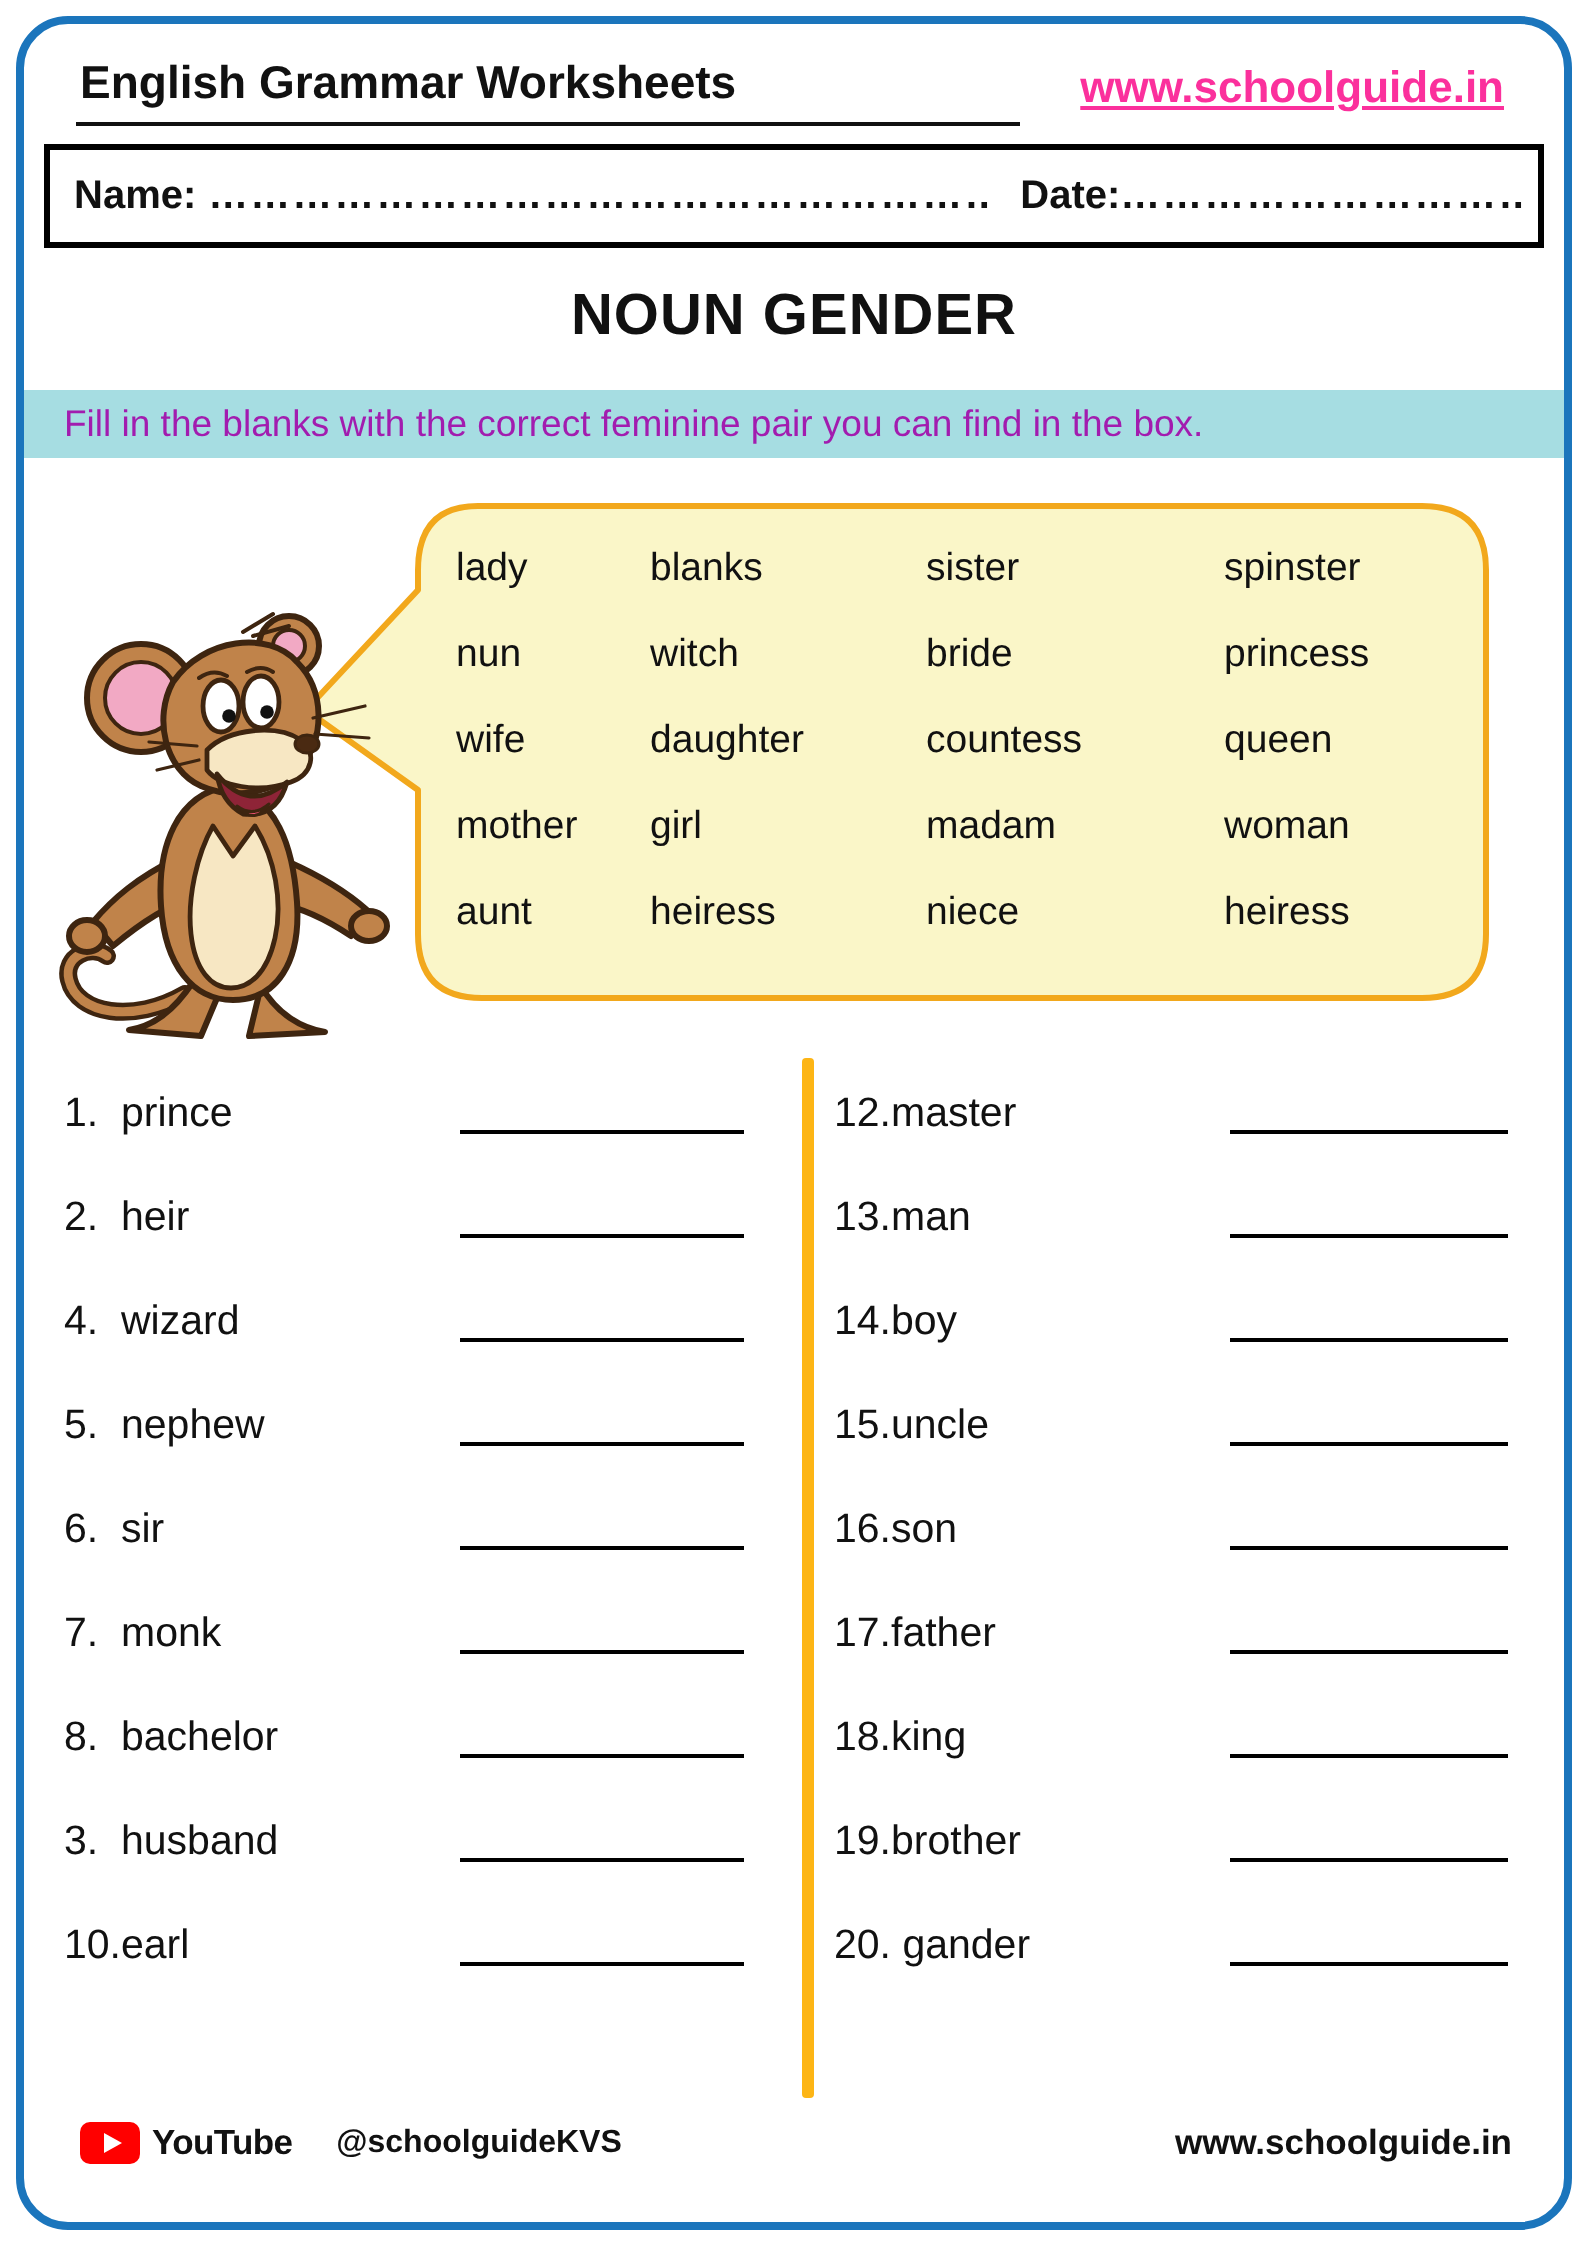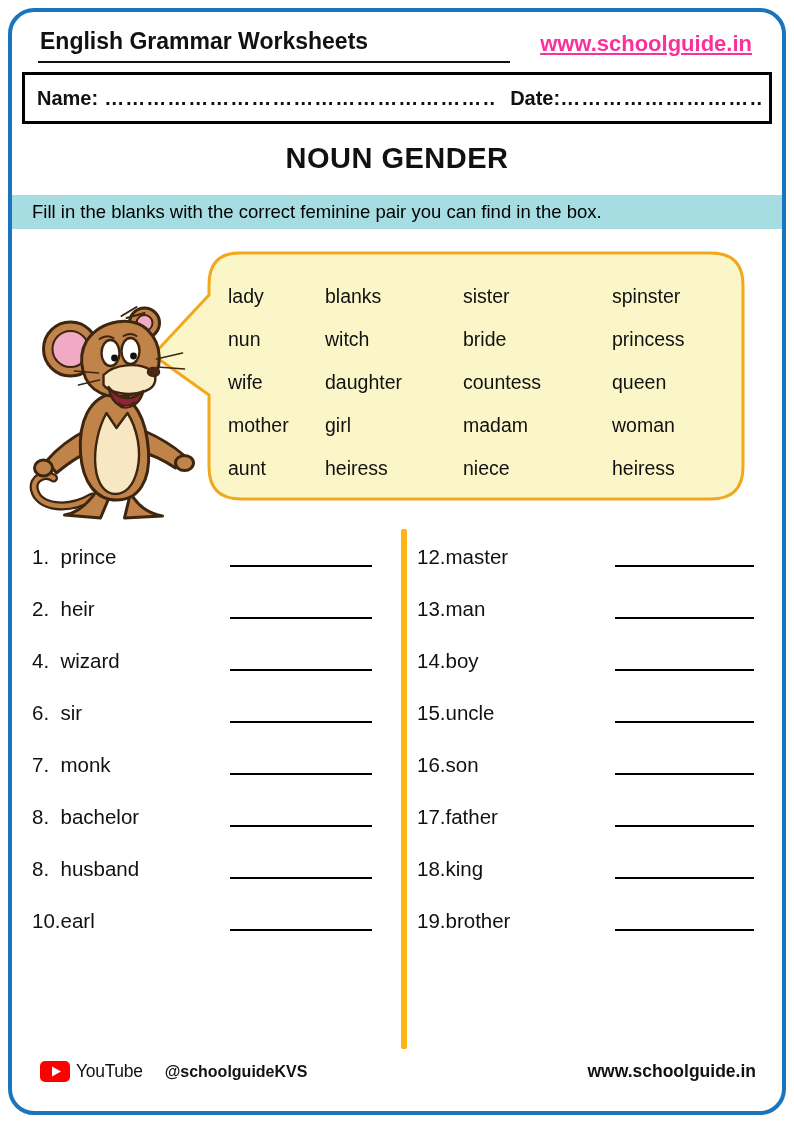--- a/index.html
+++ b/index.html
@@ -22,46 +22,46 @@
             font-size:20px;font-weight:600;}
   .dots{font-weight:700;overflow:hidden;white-space:nowrap;letter-spacing:1px;}
   .dots-name{width:392px;flex:0 0 392px;margin-left:6px;}
   .dots-date{flex:1;margin-right:6px;}
   .date-label{margin-left:14px;}
 
   
   .ws-title{text-align:center;margin-top:18px;font-size:29px;font-weight:600;
             letter-spacing:0.5px;}
   .instruction{margin-top:20px;background:#a6dde2;height:34px;line-height:34px;
-               padding-left:20px;font-size:18.5px;color:#000000;}
+               padding-left:20px;font-size:18.5px;color:#a21caf;}
 
   
   .bank-section{position:relative;height:292px;}
   .mouse-svg{position:absolute;left:14px;top:72px;width:176px;height:220px;}
   .bubble-svg{position:absolute;left:137px;top:20px;width:600px;height:254px;}
-  .bank-grid{position:absolute;left:216px;top:46px;display:grid;
+  .bank-grid{position:absolute;left:216px;top:34px;display:grid;
              grid-template-columns:97px 138px 149px 110px;grid-auto-rows:43px;
              align-items:center;font-size:19.5px;color:#111;}
 
   
   .list-section{position:relative;margin-top:8px;height:520px;display:grid;
                 grid-template-columns:389px 6px 1fr;}
   .divider{background:#fdb515;border-radius:2px;}
   .q-row{position:relative;height:52px;}
   .q-text{position:absolute;left:20px;bottom:12px;font-size:20.5px;white-space:pre;}
   .q-blank{position:absolute;bottom:14px;border-bottom:2.5px solid #000;}
   .col-left .q-blank{left:218px;width:142px;}
   .col-right .q-text{left:10px;}
   .col-right .q-blank{left:208px;width:139px;}
 
   
   .footer{display:flex;justify-content:space-between;align-items:center;
           padding:12px 26px 0 28px;}
   .yt-group{display:flex;align-items:center;gap:6px;}
-  .yt-word{font-weight:400;font-size:17.5px;letter-spacing:-0.3px;}
+  .yt-word{font-weight:700;font-size:17.5px;letter-spacing:-0.3px;}
   .yt-handle{font-size:16px;margin-left:16px;font-weight:bold;}
   .footer-site{font-size:17.5px;font-weight:600;}
 </style>
 </head>
 <body>
 
 <div class="page">
   <div class="sheet">
 
     <div class="header">
@@ -162,33 +162,37 @@
           </div>
         <div class="q-row">
             <span class="q-text">2.  heir</span>
             <span class="q-blank"></span>
           </div>
         <div class="q-row">
             <span class="q-text">4.  wizard</span>
             <span class="q-blank"></span>
           </div>
         <div class="q-row">
+            <span class="q-text">5.  nephew</span>
+            <span class="q-blank"></span>
+          </div>
+        <div class="q-row">
             <span class="q-text">6.  sir</span>
             <span class="q-blank"></span>
           </div>
         <div class="q-row">
             <span class="q-text">7.  monk</span>
             <span class="q-blank"></span>
           </div>
         <div class="q-row">
             <span class="q-text">8.  bachelor</span>
             <span class="q-blank"></span>
           </div>
         <div class="q-row">
-            <span class="q-text">8.  husband</span>
+            <span class="q-text">3.  husband</span>
             <span class="q-blank"></span>
           </div>
         <div class="q-row">
             <span class="q-text">10.earl</span>
             <span class="q-blank"></span>
           </div>
       </div>
       <div class="divider"></div>
       <div class="col-right">
         <div class="q-row">
@@ -214,20 +218,24 @@
         <div class="q-row">
             <span class="q-text">17.father</span>
             <span class="q-blank"></span>
           </div>
         <div class="q-row">
             <span class="q-text">18.king</span>
             <span class="q-blank"></span>
           </div>
         <div class="q-row">
             <span class="q-text">19.brother</span>
+            <span class="q-blank"></span>
+          </div>
+        <div class="q-row">
+            <span class="q-text">20. gander</span>
             <span class="q-blank"></span>
           </div>
       </div>
     </div>
 
     <div class="footer">
       <div class="yt-group">
         <svg width="30" height="21" viewBox="0 0 30 21">
           <rect x="0" y="0" width="30" height="21" rx="5" fill="#ff0000"></rect>
           <polygon points="12,5.5 21,10.5 12,15.5" fill="#ffffff"></polygon>

